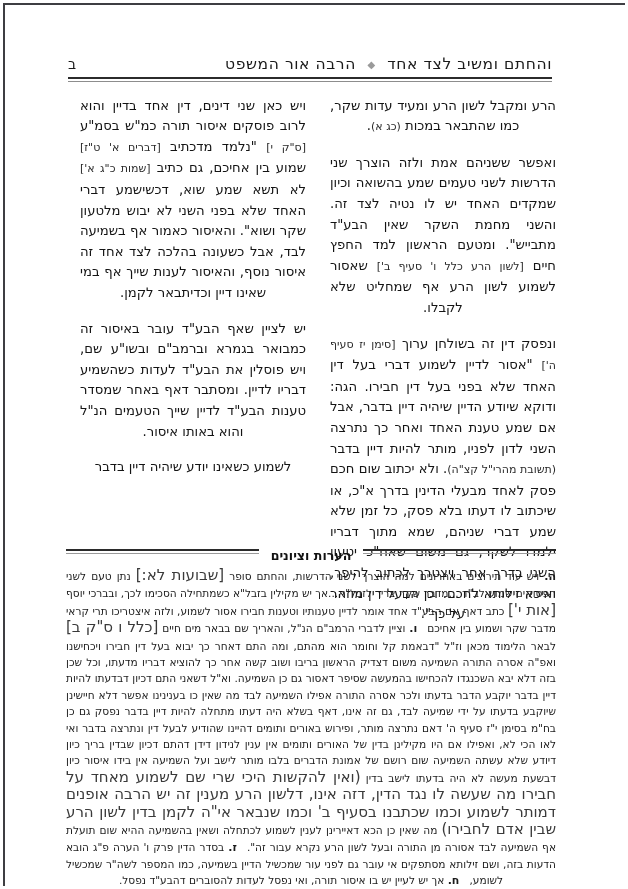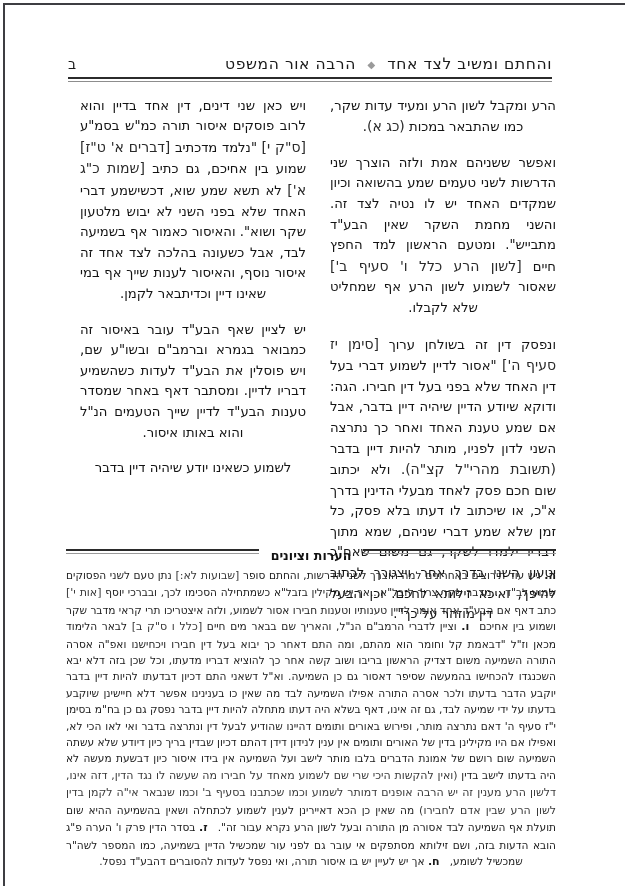--- a/index.html
+++ b/index.html
@@ -98,21 +98,21 @@
     text-align-last: center;
     color: #141414;
     margin: 0 0 15px 0;
     direction: rtl;
   }
   .para.center-head {
     text-align: right;
     text-align-last: center;
   }
   .src {
-    font-size: 14px;
+    font-size: 11px;
     color: #2a2a2a;
   }
 
   
   .notes-wrap {
     position: absolute;
     left: 58px;
     right: 58px;
     top: 548px;
     padding: 0 14px 0 8px;
@@ -152,21 +152,21 @@
     line-height: 16.4px;
     color: #1b1b1b;
     margin-top: 4px;
   }
   .fn-num {
     font-weight: bold;
     font-size: 11px;
   }
   .fn-gap { display: inline-block; width: 10px; }
   .tiny {
-    font-size: 11px;
+    font-size: 15px;
     color: #3a3a3a;
   }
 </style>
 </head>
 <body>
 
 <div class="page">
 
   <div class="frame-top"></div>
   <div class="frame-left"></div>

